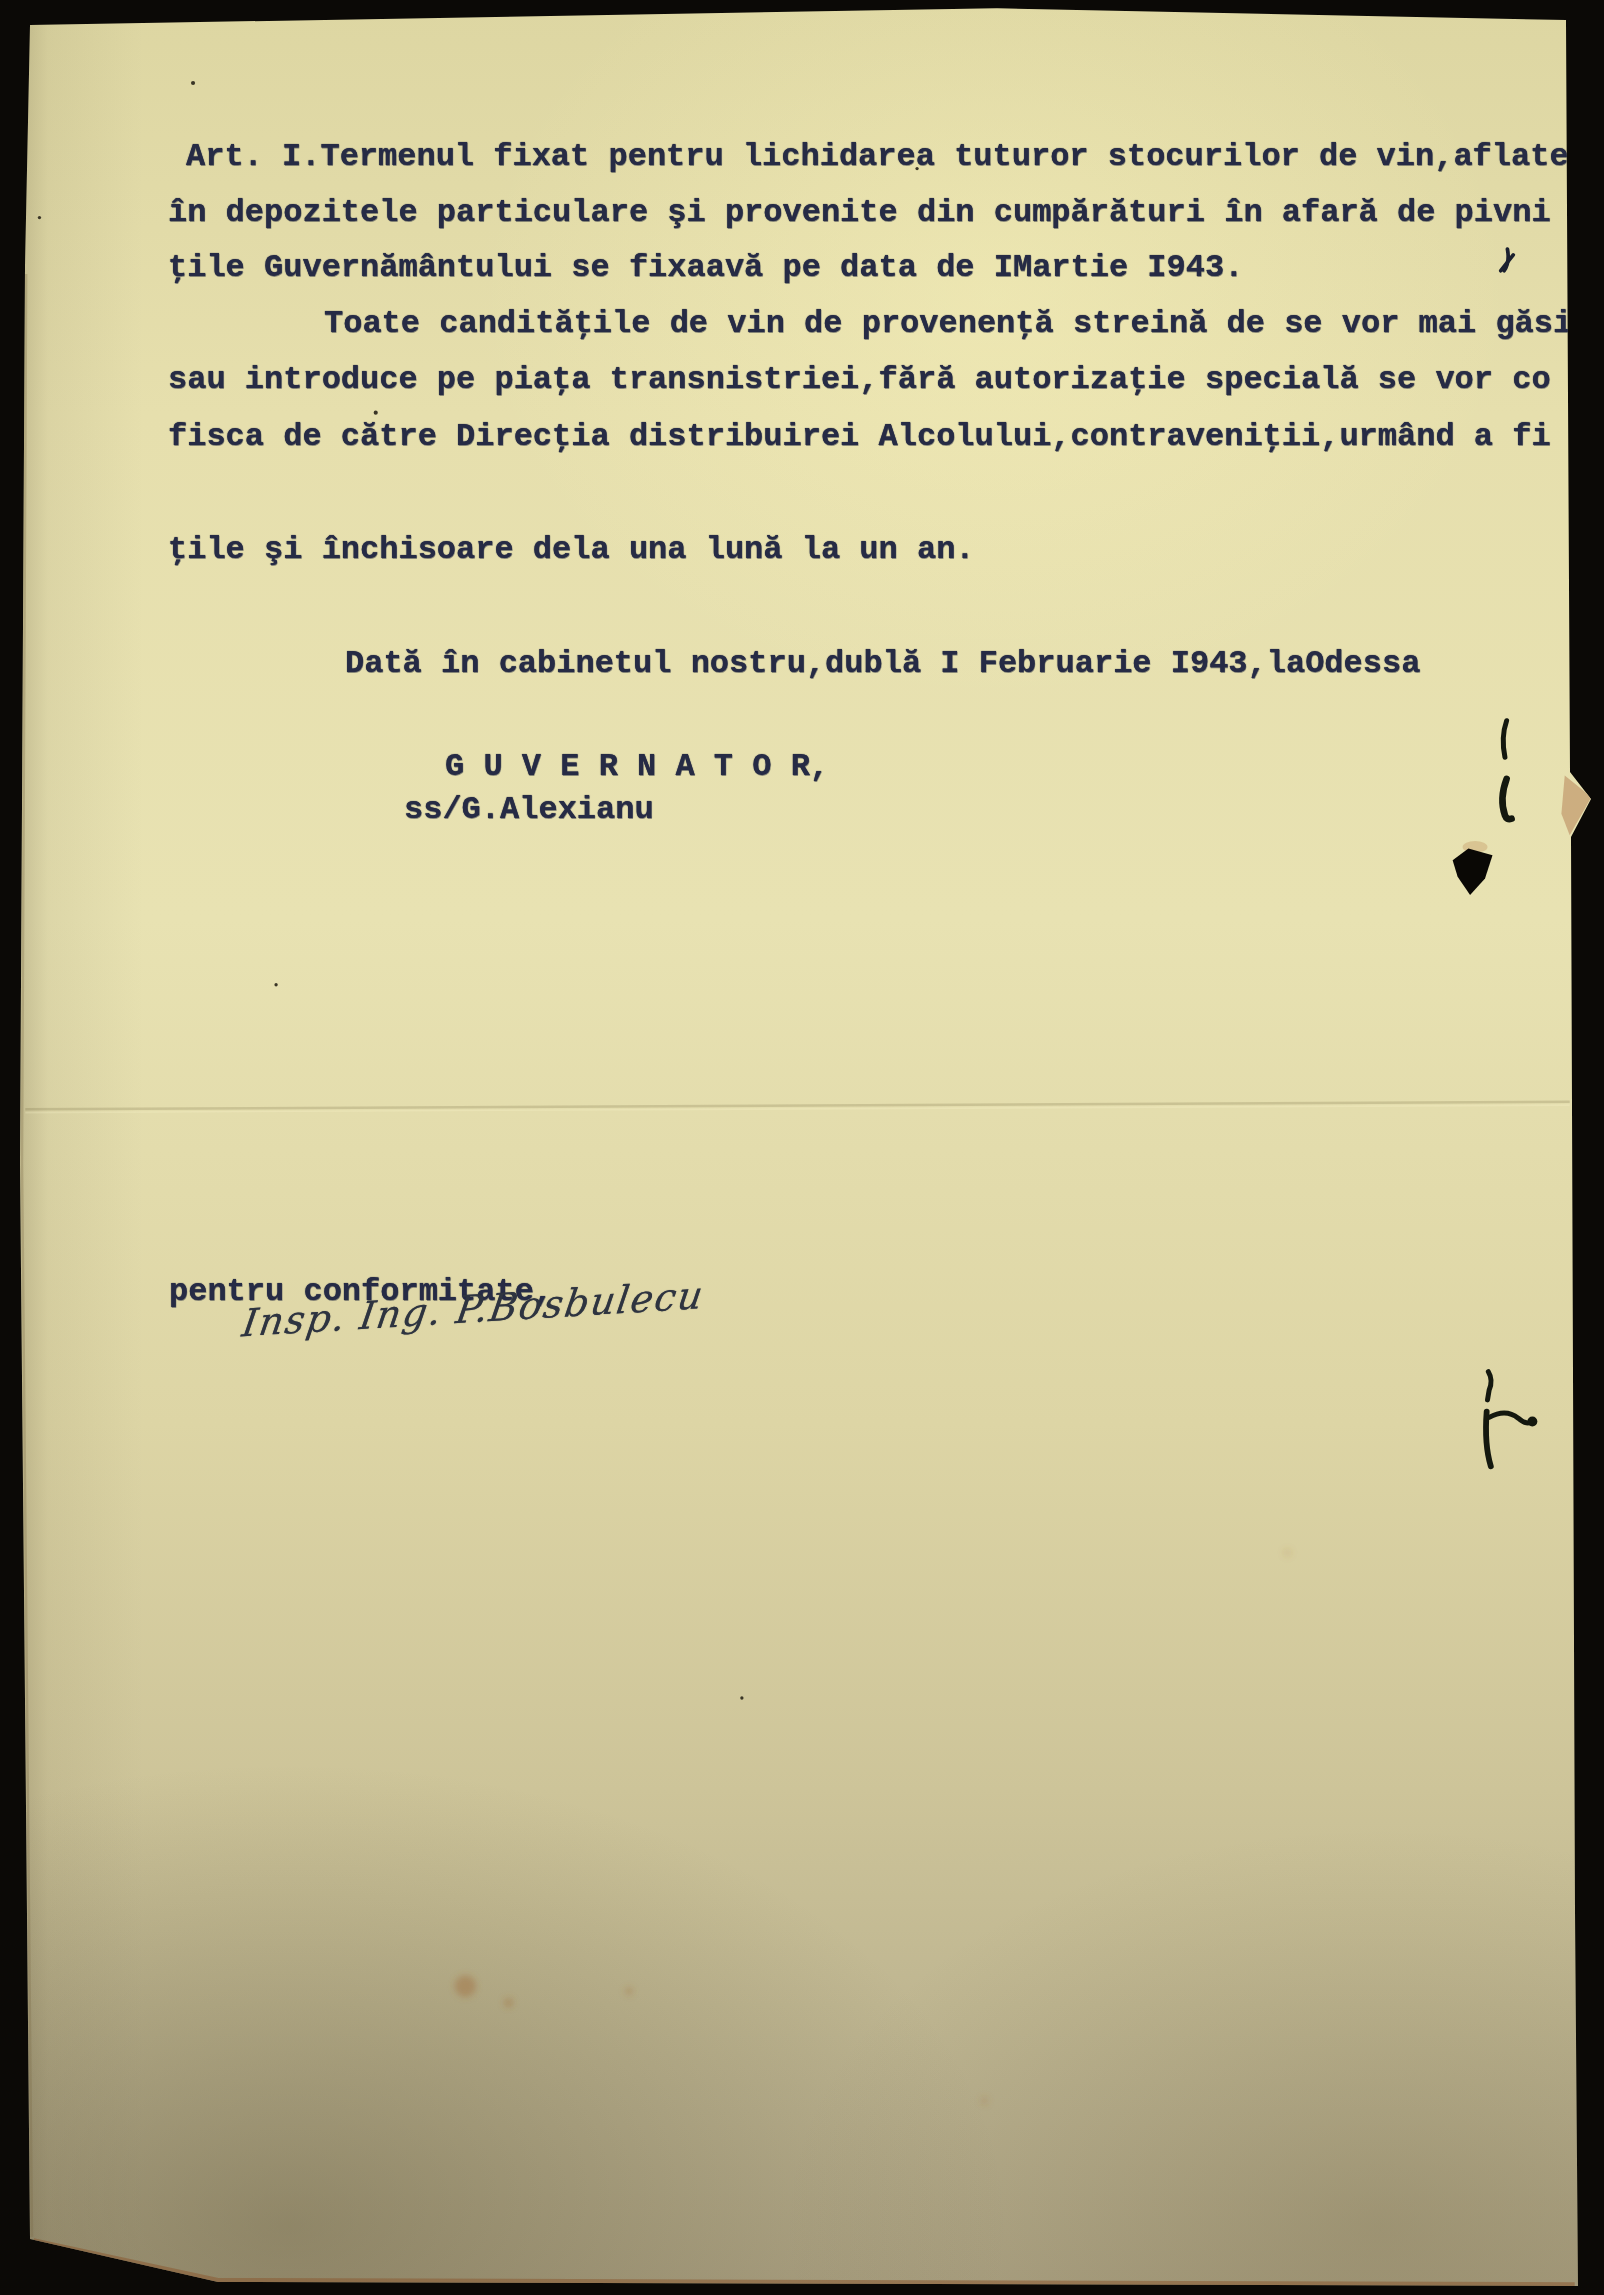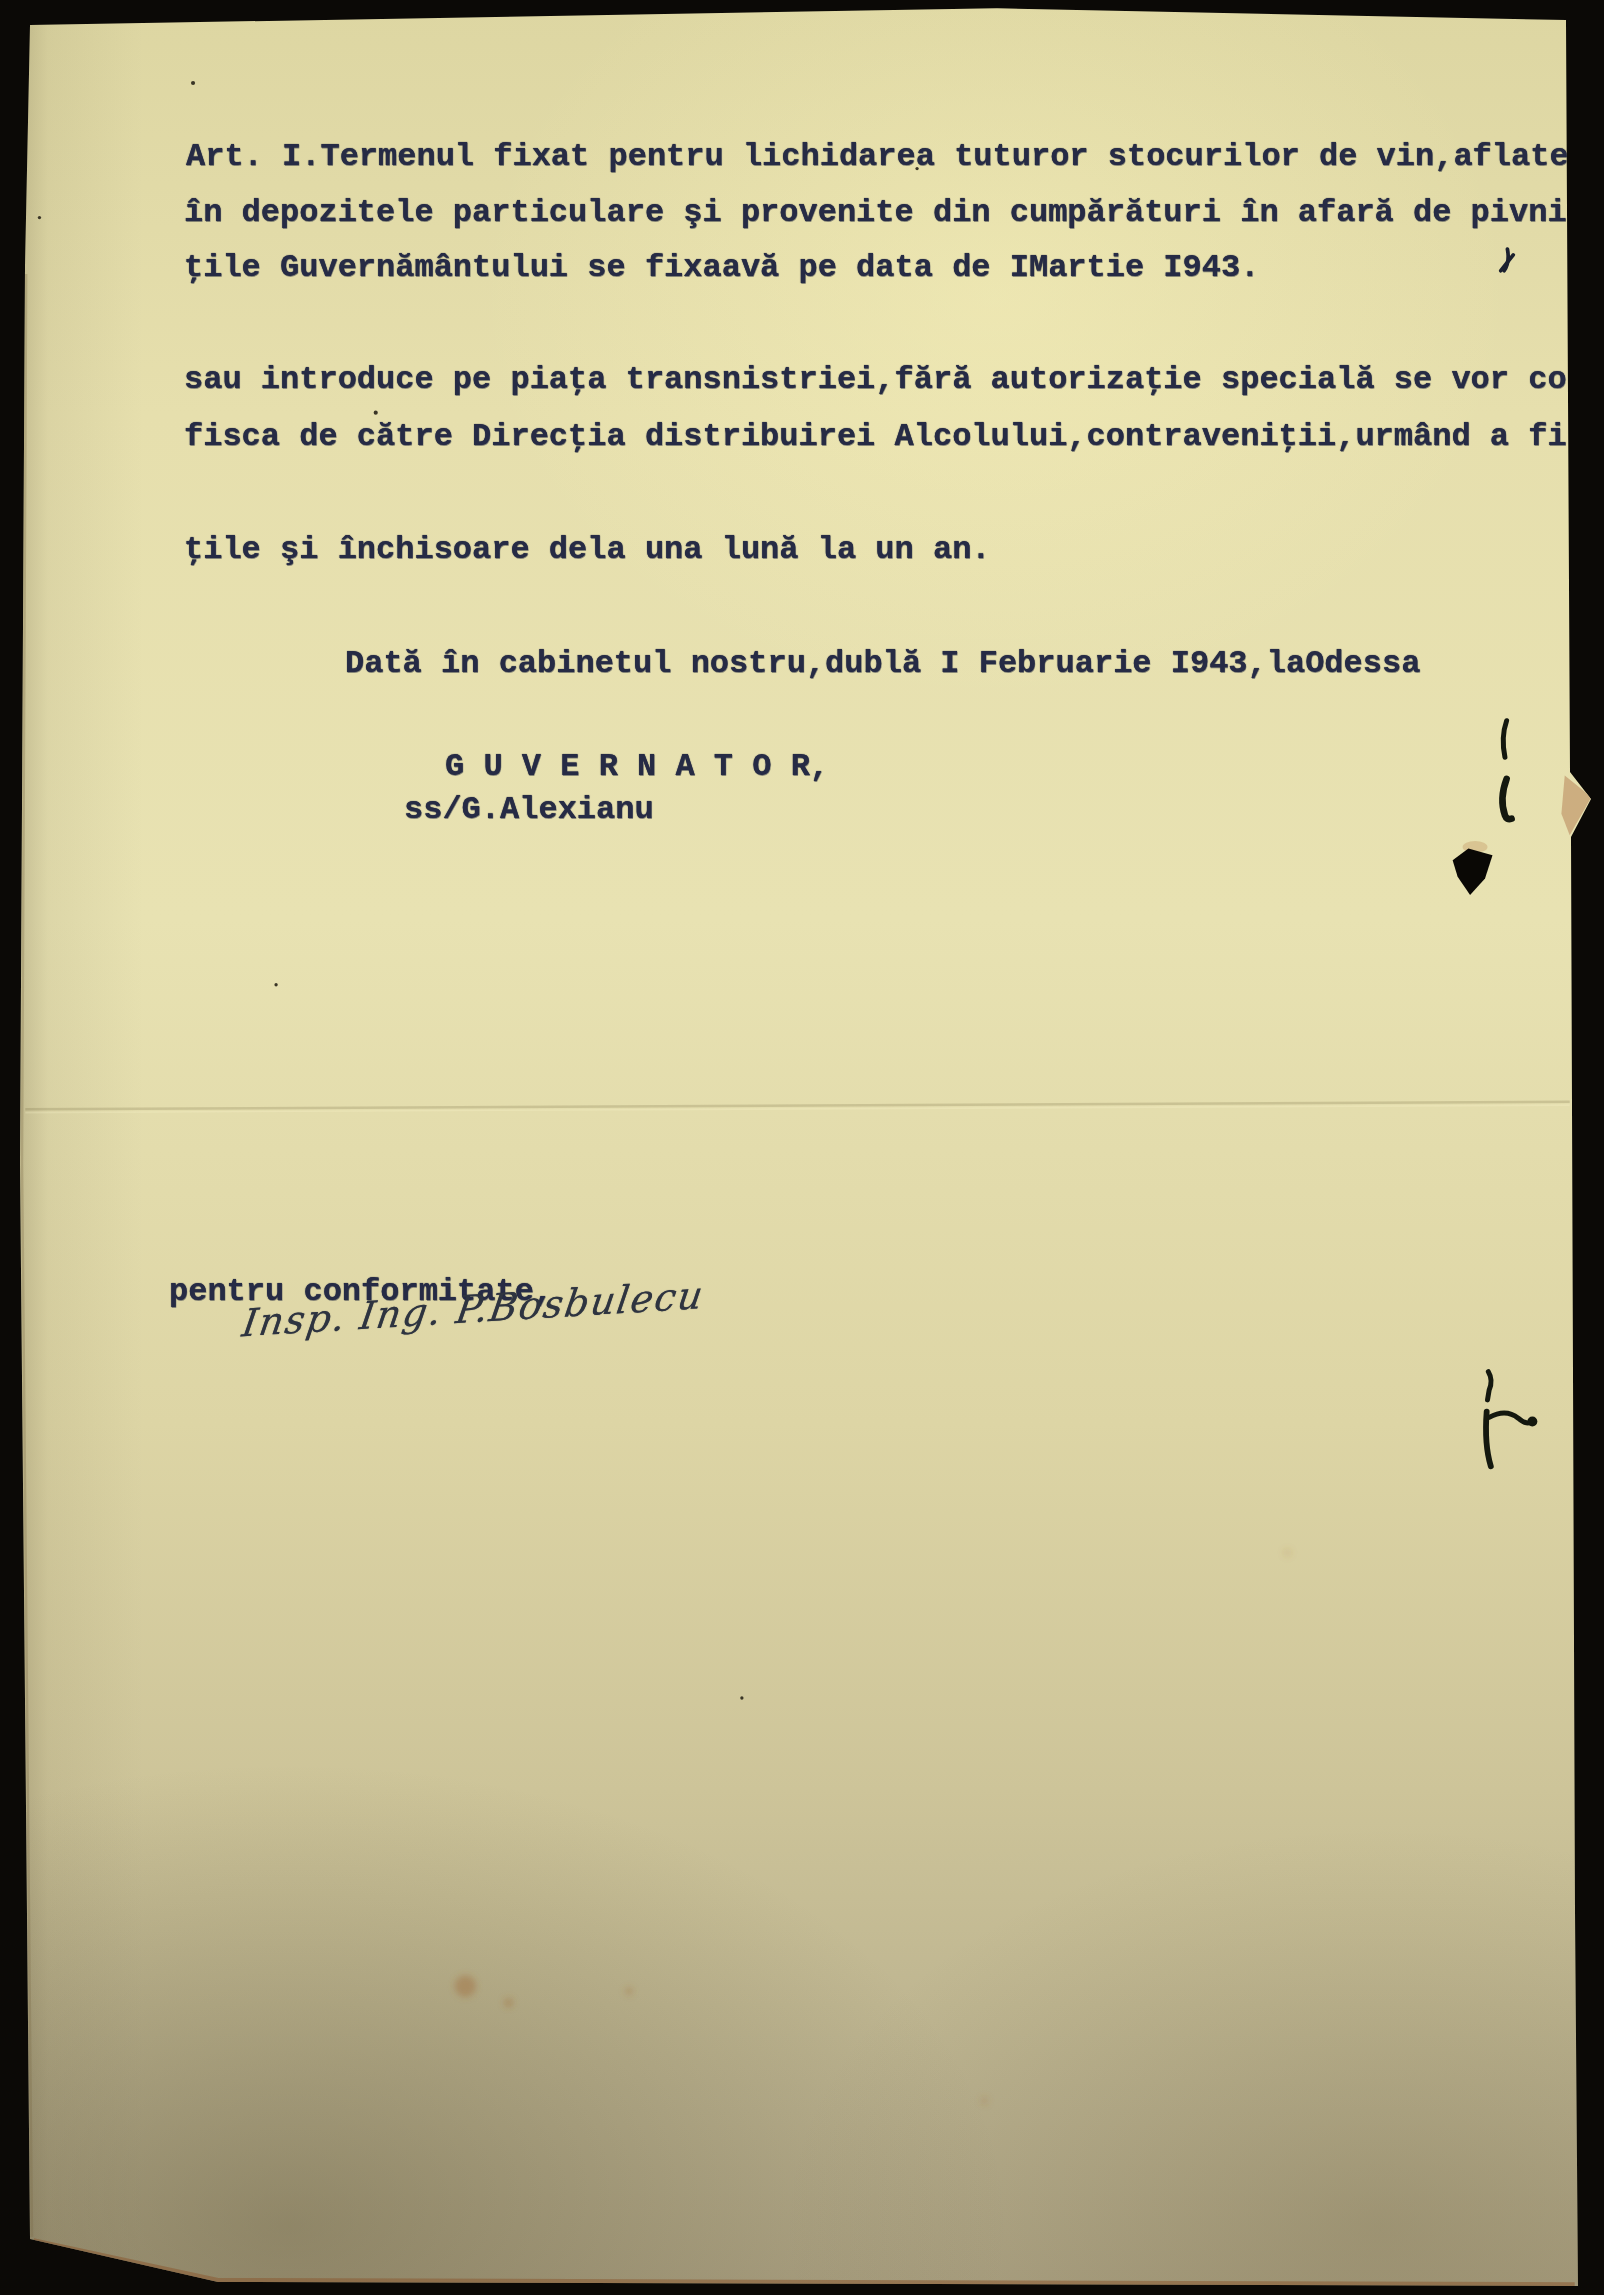--- a/index.html
+++ b/index.html
@@ -25,21 +25,21 @@
     background:
       radial-gradient(747px 581px at 62% 13%, rgba(252,246,190,.38), rgba(252,246,190,0) 70%),
       radial-gradient(1163px 747px at 18% 97%, rgba(75,66,38,.32), rgba(75,66,38,0) 62%),
       radial-gradient(997px 664px at 86% 97%, rgba(90,78,45,.22), rgba(90,78,45,0) 60%),
       linear-gradient(90deg, rgba(70,60,35,.30) 0, rgba(70,60,35,.07) 3%, rgba(70,60,35,0) 9%),
       linear-gradient(180deg, #ddd6a2 0%, #e6dfad 18%, #e8e2b2 40%, #ddd5a5 62%, #cdc499 78%, #b8af8d 92%, #aba182 100%);
   }
   
   .tl{
     position:absolute;
-    left:184px;
+    left:168px;
     font-family:"Liberation Mono","DejaVu Sans Mono",monospace;
     font-size:32px;
     font-weight:700;
     line-height:38px;
     color:#262b45;
     white-space:pre;
     text-shadow:0 0 1.1px rgba(32,37,62,.95), 0.5px 0.5px 0 rgba(32,37,62,.42);
   }
   .l0{top:138px; left:186px;}
   .l1{top:194px;}
@@ -133,20 +133,21 @@
         <circle cx="1845" cy="1712" r="6" fill="#14180f" stroke="none"></circle>
       </g>
 
       <path d="M40 2698 L262 2746 L1896 2751" stroke="#8a5a32" stroke-width="5" stroke-opacity=".55" fill="none"></path>
       <path d="M31 330 L26 1400 L38 2694" stroke="#7a6a45" stroke-width="3" stroke-opacity=".3" fill="none"></path>
     </svg>
 
     <div class="tl l0">Art. I.Termenul fixat pentru lichidarea tuturor stocurilor de vin,aflate</div>
     <div class="tl l1">în depozitele particulare şi provenite din cumpărături în afară de pivni</div>
     <div class="tl l2">ţile Guvernământului se fixaavă pe data de IMartie I943.</div>
+    <div class="tl l3">Toate candităţile de vin de provenenţă streină de se vor mai găsi</div>
     <div class="tl l4">sau introduce pe piaţa transnistriei,fără autorizaţie specială se vor co</div>
     <div class="tl l5">fisca de către Direcţia distribuirei Alcolului,contraveniţii,urmând a fi</div>
     <div class="tl l7">ţile şi închisoare dela una lună la un an.</div>
 
     <div class="tl l8">Dată în cabinetul nostru,dublă I Februarie I943,laOdessa</div>
 
     <div class="tl l9">G U V E R N A T O R,</div>
     <div class="tl l10">ss/G.Alexianu</div>
 
     <div class="tl l11">pentru conformitate,</div>

